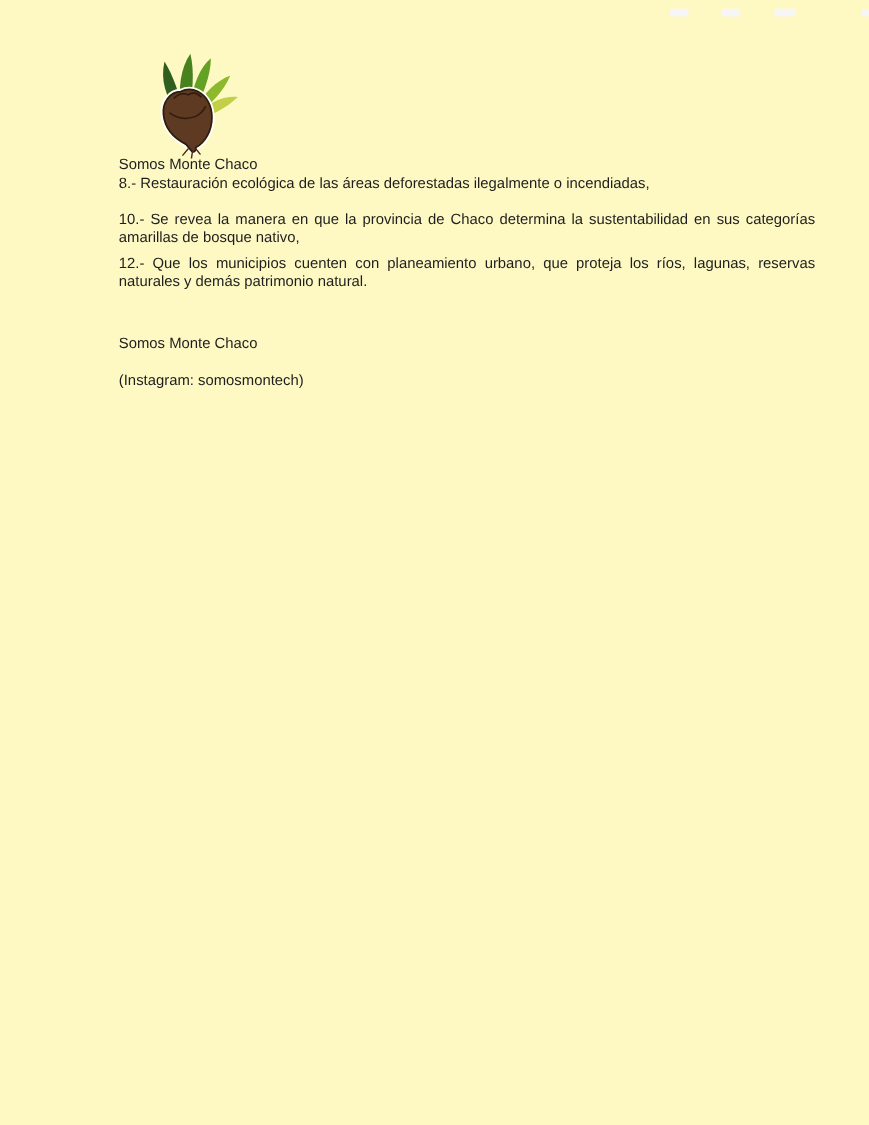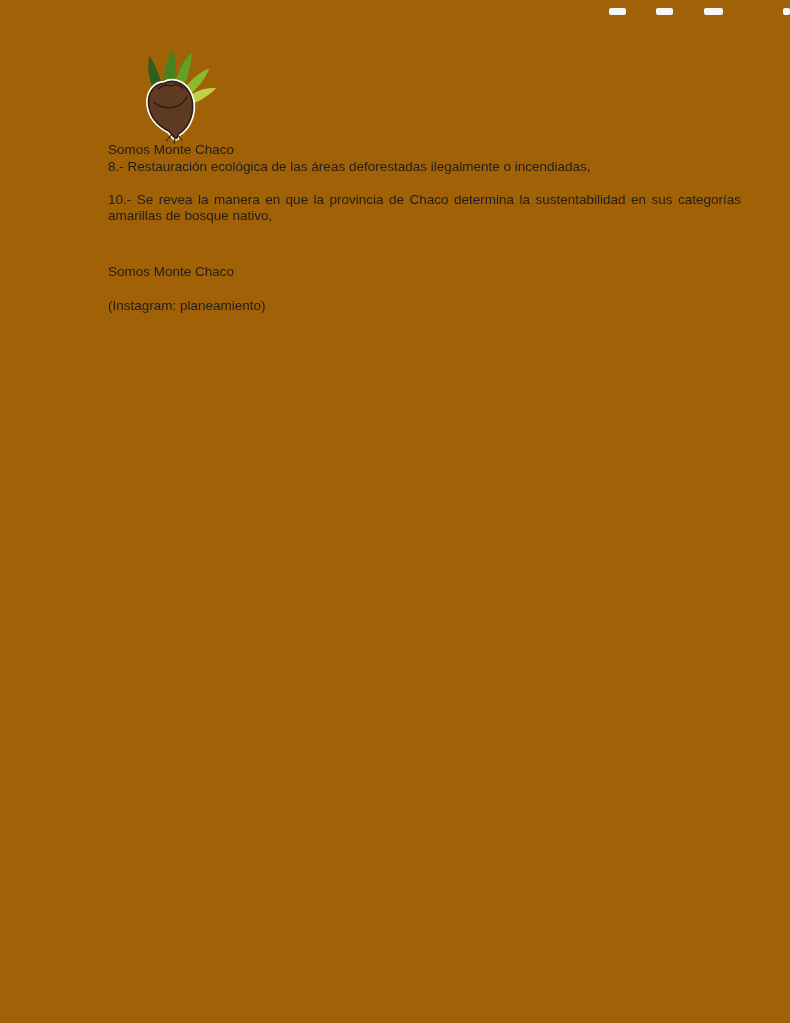--- a/index.html
+++ b/index.html
@@ -4,21 +4,21 @@
 <style>
   html, body {
     margin: 0;
     padding: 0;
     background: #ffffff;
   }
   .page {
     position: relative;
     width: 790px;
     height: 1023px;
-    background: #a16207;
+    background: #fef9c3;
     overflow: hidden;
     font-family: "Liberation Sans", sans-serif;
   }
 
   
   .artifact {
     position: absolute;
     top: 8px;
     height: 7px;
     background: #f7f6f6;
@@ -99,17 +99,18 @@
         <path d="M39,91 L34,97" fill="none"></path>
         <path d="M46,91 L50,96" fill="none"></path>
       </g>
     </svg>
   </div>
 
   <div class="text-col">
     <p class="org-line">Somos Monte Chaco</p>
     <p class="lead-para">8.- Restauración ecológica de las áreas deforestadas ilegalmente o incendiadas,</p>
     <p class="para p10">10.- Se revea la manera en que la provincia de Chaco determina la sustentabilidad en sus categorías amarillas de bosque nativo,</p>
+    <p class="para p12">12.-  Que los municipios cuenten con planeamiento urbano, que proteja los ríos, lagunas,  reservas naturales y demás patrimonio natural.</p>
     <p class="signature">Somos Monte Chaco</p>
-    <p class="instagram">(Instagram: planeamiento)</p>
+    <p class="instagram">(Instagram: somosmontech)</p>
   </div>
 
 </div>
 
 </body></html>

